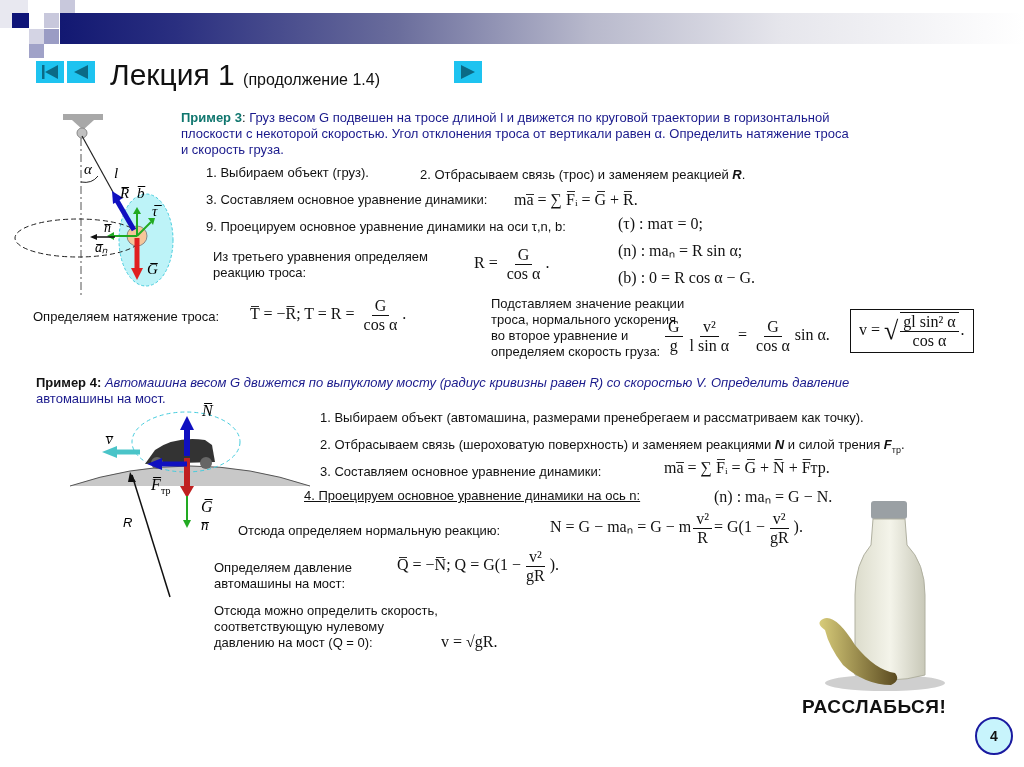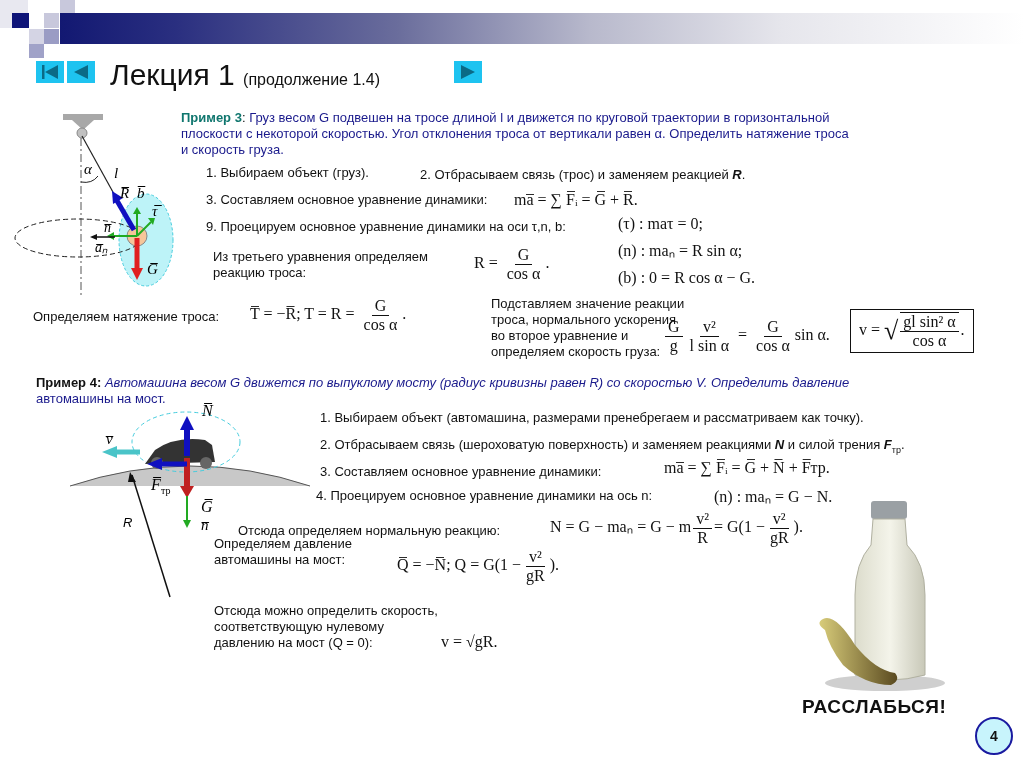--- a/index.html
+++ b/index.html
@@ -198,35 +198,35 @@
 
 <div class="abs txt" style="left:320px;top:410px;">1. Выбираем объект (автомашина, размерами пренебрегаем и рассматриваем как точку).</div>
 <div class="abs txt" style="left:320px;top:437px;">
   <span>2. Отбрасываем связь (шероховатую поверхность) и заменяем реакциями</span>
   <b><i>N</i></b>
   <span>и силой трения</span>
   <b><i>F</i></b><sub style="font-size:9px">тр</sub>.
 </div>
 <div class="abs txt" style="left:320px;top:464px;">3. Составляем основное уравнение динамики:</div>
 <div class="abs math mi" style="left:664px;top:459px;">ma̅ = ∑ F̅ᵢ = G̅ + N̅ + F̅тр.</div>
-<div class="abs txt" style="left:316px;top:488px;">4. Проецируем основное уравнение динамики на ось n:</div>
+<div class="abs txt" style="left:304px;top:488px;text-decoration:underline;">4. Проецируем основное уравнение динамики на ось n:</div>
 <div class="abs math mi" style="left:714px;top:485px;">(n) :  maₙ = G − N.</div>
 
 <div class="abs txt" style="left:238px;top:523px;">Отсюда определяем нормальную реакцию:</div>
 <div class="abs math" style="left:550px;top:510px;">
   <span class="mi">N = G − maₙ = G − m</span><span class="frac">
       <span class="num mi">v²</span>
       <span class="den mi">R</span>
     </span><span class="mi">= G(1 −</span><span class="frac">
       <span class="num mi">v²</span>
       <span class="den mi">gR</span>
     </span><span>).</span>
 </div>
 
-<div class="abs txt" style="left:214px;top:536px;">
+<div class="abs txt" style="left:214px;top:560px;">
   <div>Определяем давление</div>
   <div>автомашины на мост:</div>
 </div>
 <div class="abs math" style="left:397px;top:548px;">
   <span class="mi">Q̅ = −N̅;   Q = G(1 −</span><span class="frac">
       <span class="num mi">v²</span>
       <span class="den mi">gR</span>
     </span><span>).</span>
 </div>
 

